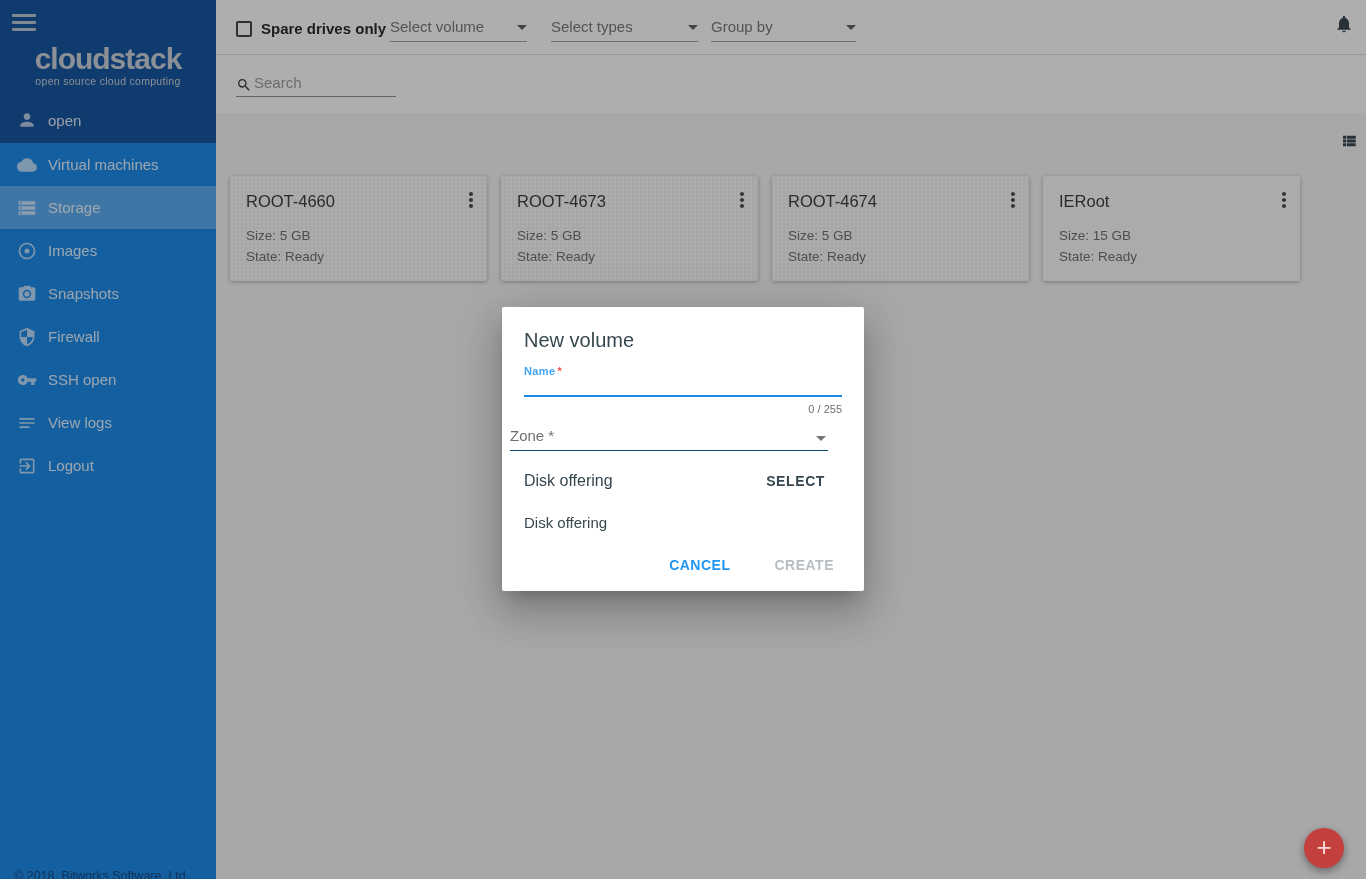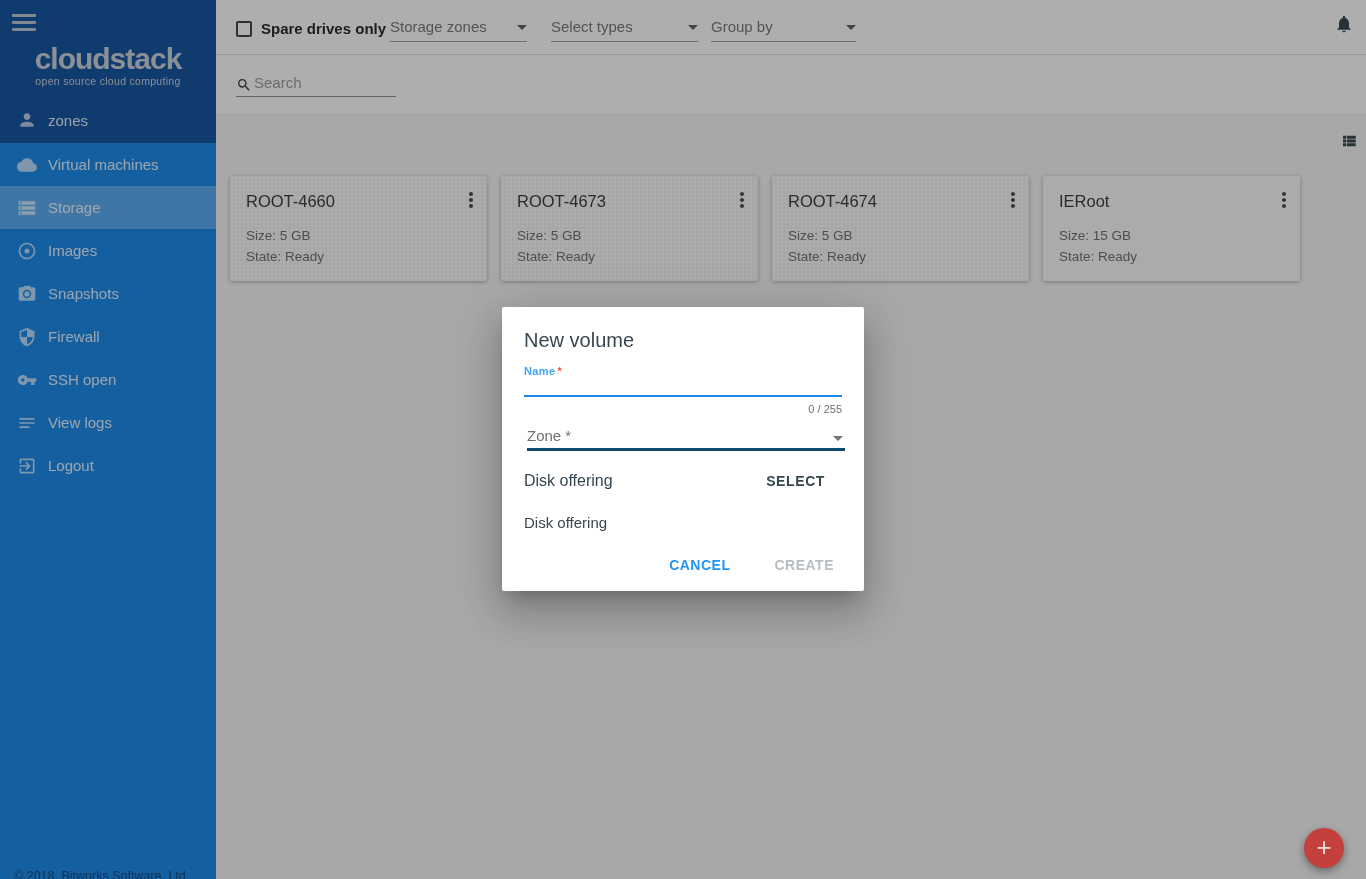--- a/index.html
+++ b/index.html
@@ -65,21 +65,21 @@
   .fab .plus { color:rgba(255,255,255,0.82); font-size:26px; line-height:26px; font-weight:400; margin-top:-2px; }
 
   .dialog { position:absolute; left:502px; top:307px; width:362px; height:284px; background:#ffffff; border-radius:2px; z-index:7;
             box-shadow:0 11px 15px -7px rgba(0,0,0,.2), 0 24px 38px 3px rgba(0,0,0,.14), 0 9px 46px 8px rgba(0,0,0,.12); }
   .dlg-title { position:absolute; left:22px; top:22px; font-size:20px; color:#37474f; }
   .dlg-name-label { position:absolute; left:22px; top:58px; font-size:11px; font-weight:600; letter-spacing:0.4px; color:#42a5f5; }
   .dlg-name-label .req { color:#ef5350; margin-left:2px; }
   .dlg-name-input { position:absolute; left:22px; top:66px; width:318px; height:24px; border:none; outline:none;
                     border-bottom:2px solid #1e88e5; font-size:15px; font-family:"Liberation Sans", sans-serif; color:#37474f; background:transparent; }
   .dlg-counter { position:absolute; right:22px; top:96px; font-size:11px; color:#6f6f6f;text-align:center; }
-  .dlg-zone { position:absolute; left:25px; top:120px; width:318px; height:24px; cursor:pointer; border-bottom:3px solid #0c4a6e; }
+  .dlg-zone { position:absolute; left:8px; top:120px; width:318px; height:24px; cursor:pointer; border-bottom:1px solid #0c4a6e; }
   .dlg-zone .zone-label { font-size:15px; color:#6f6f6f; }
   .dlg-zone .caret { top:9px; right:2px; border-top-color:#757575; }
   .dlg-disk-row { position:absolute; left:22px; top:165px; width:318px; }
   .dlg-disk-label { font-size:16px; color:#37474f; }
   .dlg-select-btn { position:absolute; right:17px; top:1px; font-size:14px; font-weight:600; letter-spacing:0.6px; color:#37474f;
                     background:none; border:none; cursor:pointer; font-family:"Liberation Sans", sans-serif; }
   .dlg-disk-value { position:absolute; left:22px; top:207px; font-size:15px; color:#37474f; }
   .dlg-actions { position:absolute; right:22px; top:246px; display:flex; gap:28px; }
   .dlg-btn { background:none; border:none; font-size:14px; font-weight:600; letter-spacing:0.5px; cursor:pointer;
              font-family:"Liberation Sans", sans-serif; padding:4px 8px; }
@@ -101,21 +101,21 @@
       <div class="logo">
         <div class="logo-title">cloudstack</div>
         <div class="logo-tagline">open source cloud computing</div>
       </div>
       <div class="side-item user-item">
         <span class="s-icon">
           <svg viewBox="0 0 24 24">
               <path d="M12 12c2.21 0 4-1.79 4-4s-1.79-4-4-4-4 1.79-4 4 1.79 4 4 4zm0 2c-2.67 0-8 1.34-8 4v2h16v-2c0-2.66-5.33-4-8-4z"></path>
             </svg>
         </span>
-        <span class="s-label">zones</span>
+        <span class="s-label">open</span>
       </div>
     </div>
 
     <div class="side-item">
       <span class="s-icon">
         <svg viewBox="0 0 24 24">
             <path d="M19.35 10.04A7.49 7.49 0 0 0 12 4C9.11 4 6.6 5.64 5.35 8.04A5.994 5.994 0 0 0 0 14c0 3.31 2.69 6 6 6h13c2.76 0 5-2.24 5-5 0-2.64-2.05-4.78-4.65-4.96z"></path>
           </svg>
       </span>
       <span class="s-label">Virtual machines</span>
@@ -187,21 +187,21 @@
     <div class="sidebar-footer">© 2018, Bitworks Software, Ltd.</div>
   </nav>
 
   <div class="main">
     <div class="header">
       <div class="header-row1">
         <div class="checkbox"></div>
         <div class="cb-label">Spare drives only</div>
 
         <div class="tb-select sel1">
-          <span class="sel-text">Storage zones</span>
+          <span class="sel-text">Select volume</span>
           <span class="caret"></span>
           <span class="sel-line"></span>
         </div>
         <div class="tb-select sel2">
           <span class="sel-text">Select types</span>
           <span class="caret"></span>
           <span class="sel-line"></span>
         </div>
         <div class="tb-select sel3">
           <span class="sel-text">Group by</span>

